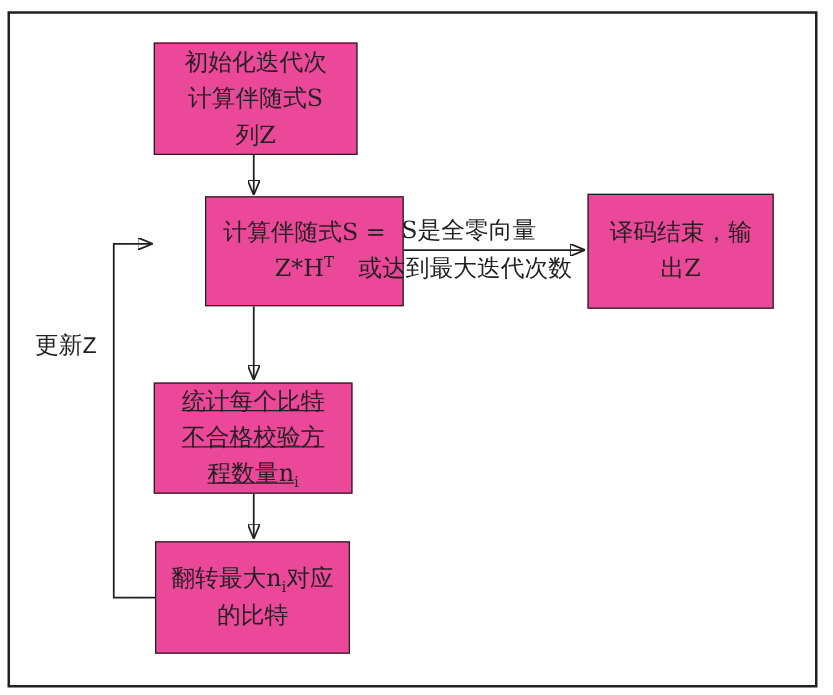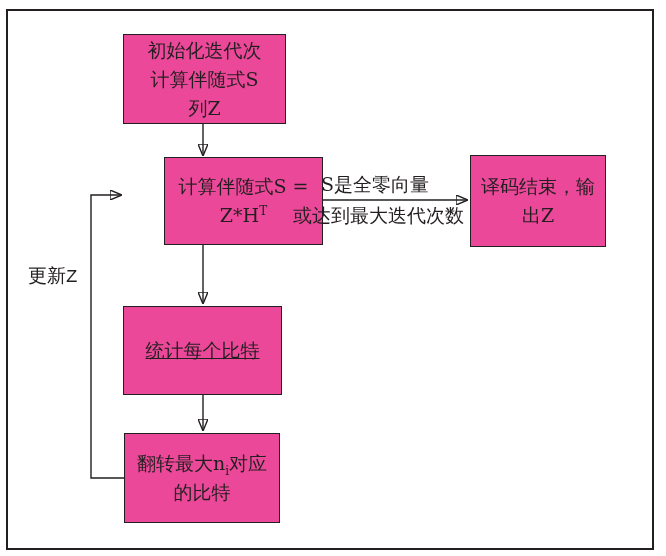--- a/index.html
+++ b/index.html
@@ -44,31 +44,31 @@
     line-height: 0;
     vertical-align: super;
   }
   .node sub {
     font-size: 12px;
     line-height: 0;
     vertical-align: sub;
   }
   #node-init    { left: 123px; top: 34px;  width: 163px; height: 90px; }
   #node-compute { left: 123px; top: 157px; width: 159px; height: 88px; margin-left: 41px; }
-  #node-output  { left: 470px; top: 155px; width: 136px; height: 92px; }
+  #node-output  { left: 470px; top: 155px; width: 149px; height: 92px; }
   #node-count   { left: 123px; top: 306px; width: 159px; height: 89px; text-decoration: underline; }
   #node-flip    { left: 124px; top: 433px; width: 156px; height: 90px; }
   .edge-label {
     position: absolute;
     font-size: 19px;
     line-height: 26px;
     white-space: nowrap;
   }
   #label-szero-top    { left: 282px; top: 171px; width: 186px; text-align: center; }
-  #label-szero-bottom { left: 293px; top: 202px; width: 190px; text-align: left; }
+  #label-szero-bottom { left: 277px; top: 202px; width: 190px; text-align: center; }
   #label-s-nonzero    { left: 212px; top: 263px; }
   #label-update-z     { left: 28px;  top: 264px; font-family: Liberation Mono, monospace; }
   svg.connectors {
     position: absolute;
     left: 0;
     top: 0;
     width: 666px;
     height: 556px;
   }
   svg.connectors path, svg.connectors polyline {
@@ -110,20 +110,24 @@
     </div>
   </div>
 
   <div class="node" id="node-output">
     <div>译码结束，输</div>
     <div>出Z</div>
   </div>
 
   <div class="node" id="node-count">
     <div>统计每个比特</div>
+    <div>不合格校验方</div>
+    <div>
+      <span>程数量n</span><sub>i</sub>
+    </div>
   </div>
 
   <div class="node" id="node-flip">
     <div>
       <span>翻转最大n</span><sub>i</sub><span>对应</span>
     </div>
     <div>的比特</div>
   </div>
 
   <div class="edge-label" id="label-szero-top">S是全零向量</div>

